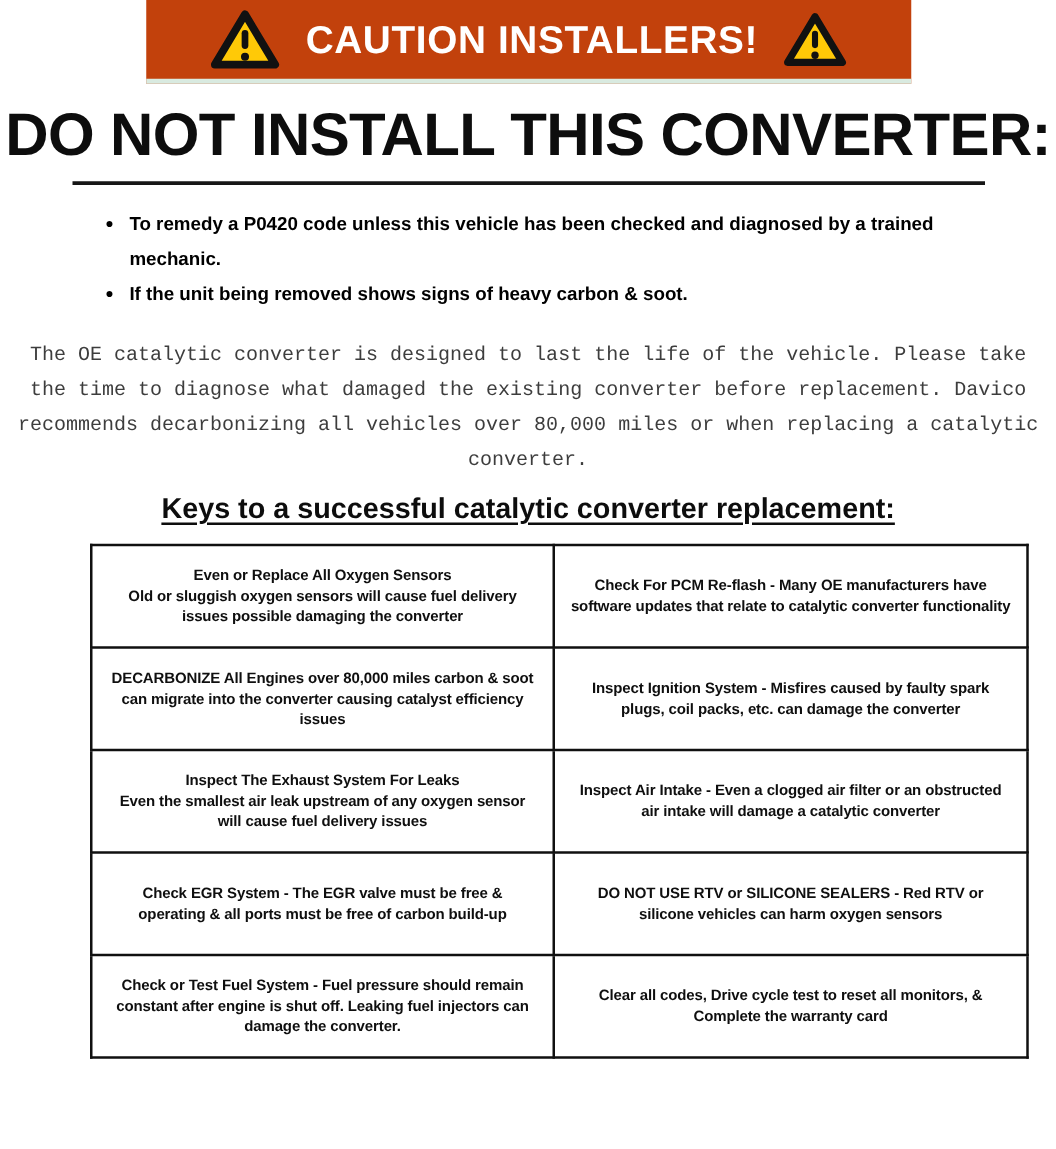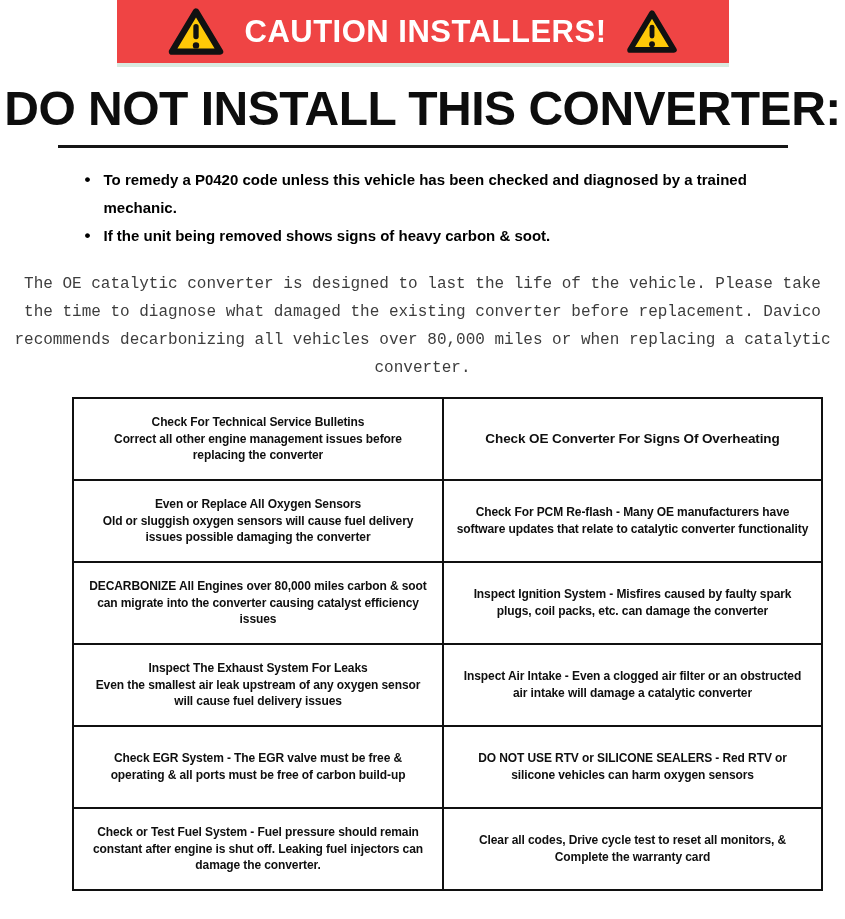--- a/index.html
+++ b/index.html
@@ -4,21 +4,21 @@
 <style>
   html, body { margin:0; padding:0; }
   body {
     width:845px; height:919px; background:#ffffff; overflow:hidden;
     font-family:"Liberation Sans", sans-serif; color:#121212;
   }
 
   
   .banner {
     width:612px; height:63px; margin:0 auto;
-    background:#ef4444;
+    background:#c2410c;
     display:flex; align-items:center; justify-content:center; gap:20px;
     border-bottom:4px solid #d9eae0; box-sizing:content-box;
   }
   .banner-text {
     color:#ffffff; font-size:31px; font-weight:bold; letter-spacing:0.5px;
     white-space:nowrap;
   }
   .warn-icon { display:block; }
 
   
@@ -92,32 +92,24 @@
 
   <hr class="rule">
 
   <ul class="warning-list">
     <li>To remedy a P0420 code unless this vehicle has been checked and diagnosed by a trained mechanic.</li>
     <li>If the unit being removed shows signs of heavy carbon &amp; soot.</li>
   </ul>
 
   <p class="intro">The OE catalytic converter is designed to last the life of the vehicle. Please take the time to diagnose what damaged the existing converter before replacement. Davico recommends decarbonizing all vehicles over 80,000 miles or when replacing a catalytic converter.</p>
 
+  <h2 class="keys-heading">Keys to a successful catalytic converter replacement:</h2>
 
   <table class="keys-table">
     <tbody>
-      <tr class="row-0">
-        <td class="col-left">
-          <span class="cell-line">Check For Technical Service Bulletins</span>
-          <span class="cell-line">Correct all other engine management issues before replacing the converter</span>
-        </td>
-        <td class="col-right">
-          <span class="cell-line">Check OE Converter For Signs Of Overheating</span>
-        </td>
-      </tr>
       <tr class="row-1">
         <td class="col-left">
           <span class="cell-line">Even or Replace All Oxygen Sensors</span>
           <span class="cell-line">Old or sluggish oxygen sensors will cause fuel delivery issues possible damaging the converter</span>
         </td>
         <td class="col-right">
           <span class="cell-line">Check For PCM Re-flash - Many OE manufacturers have software updates that relate to catalytic converter functionality</span>
         </td>
       </tr>
       <tr class="row-2">

